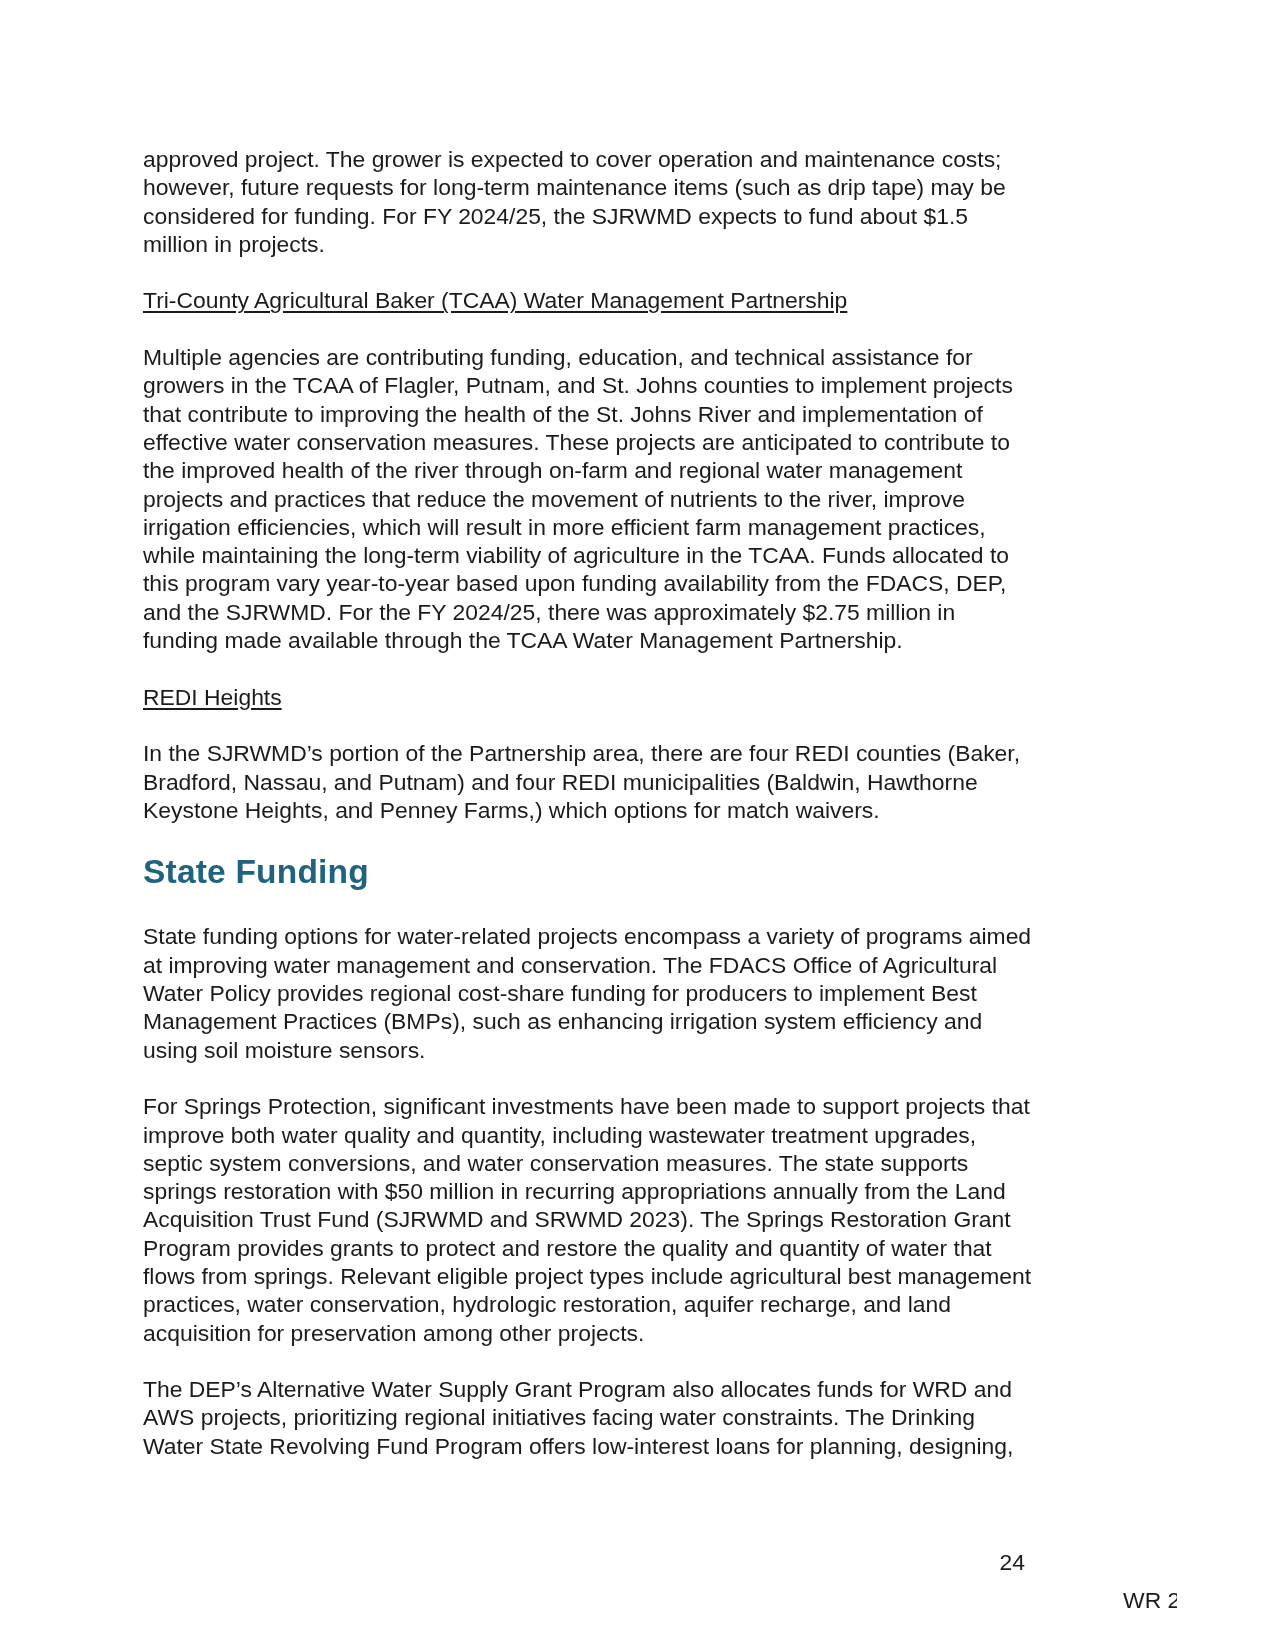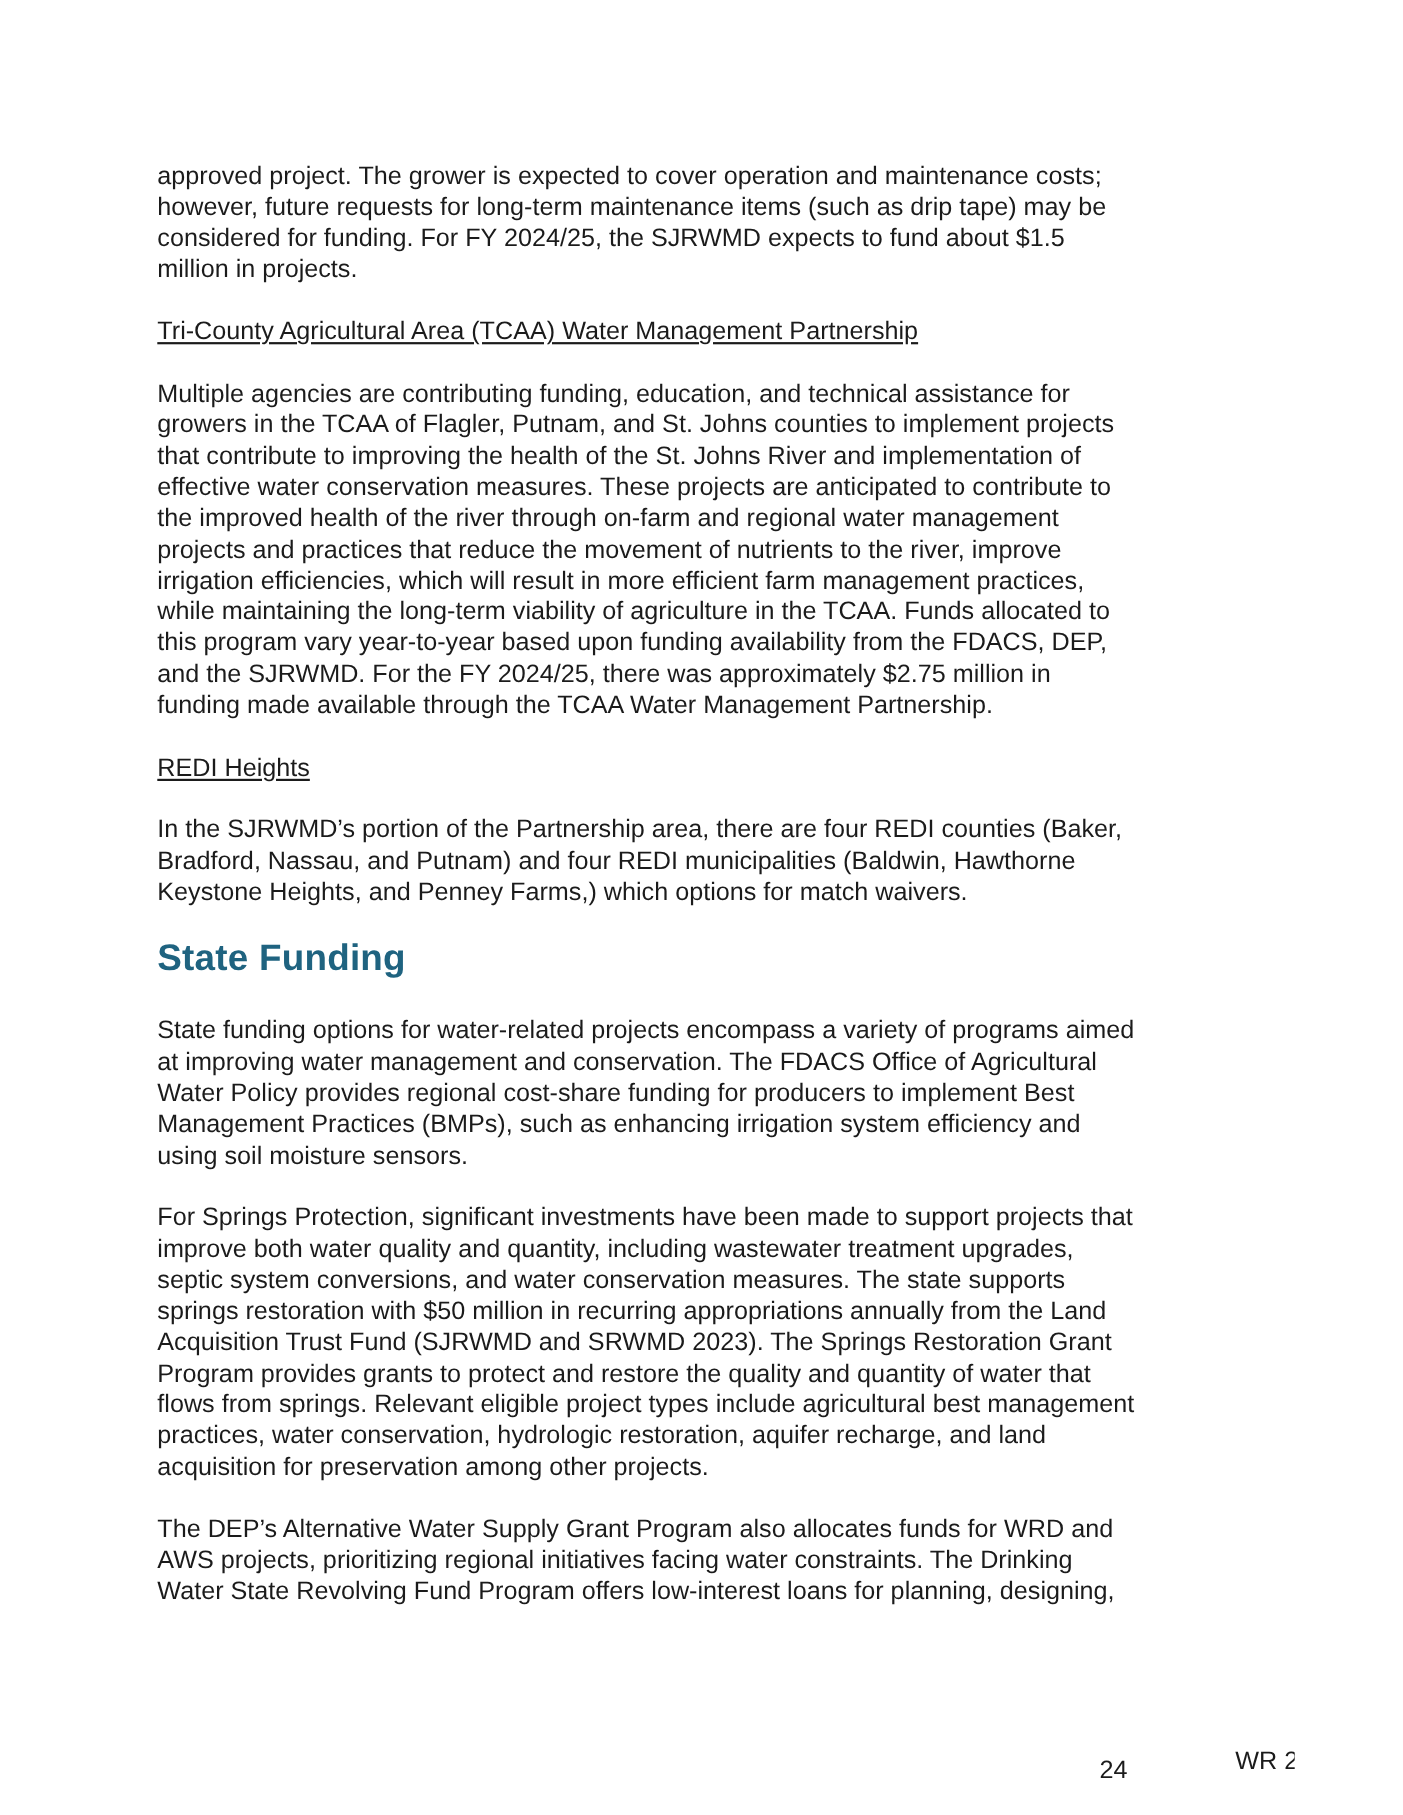--- a/index.html
+++ b/index.html
@@ -42,21 +42,20 @@
     font-weight: 700;
     letter-spacing: 0.2px;
     margin: 48px 0 30px 0;
   }
   .page-number {
     position: absolute;
     top: 1548px;
     right: 152px;
     font-size: 22.9px;
     line-height: 28.3px;
-    margin-top: 46px;
   }
   .footer-code {
     position: absolute;
     top: 1586px;
     left: 16px;
     width: 100%;
     text-align: right;
     font-size: 22.9px;
     line-height: 28.3px;
   }
@@ -64,21 +63,21 @@
 </head>
 <body>
 
 <div class="page" style="color: rgb(27, 27, 27);">
   <main class="content">
     <p class="body-para">approved project. The grower is expected to cover operation and maintenance costs;
 however, future requests for long-term maintenance items (such as drip tape) may be
 considered for funding. For FY 2024/25, the SJRWMD expects to fund about $1.5
 million in projects.</p>
 
-    <h2 class="sub-heading">Tri-County Agricultural Area (TCAA) Water Management Partnership</h2>
+    <h2 class="sub-heading">Tri-County Agricultural Baker (TCAA) Water Management Partnership</h2>
 
     <p class="body-para">Multiple agencies are contributing funding, education, and technical assistance for
 growers in the TCAA of Flagler, Putnam, and St. Johns counties to implement projects
 that contribute to improving the health of the St. Johns River and implementation of
 effective water conservation measures. These projects are anticipated to contribute to
 the improved health of the river through on-farm and regional water management
 projects and practices that reduce the movement of nutrients to the river, improve
 irrigation efficiencies, which will result in more efficient farm management practices,
 while maintaining the long-term viability of agriculture in the TCAA. Funds allocated to
 this program vary year-to-year based upon funding availability from the FDACS, DEP,

